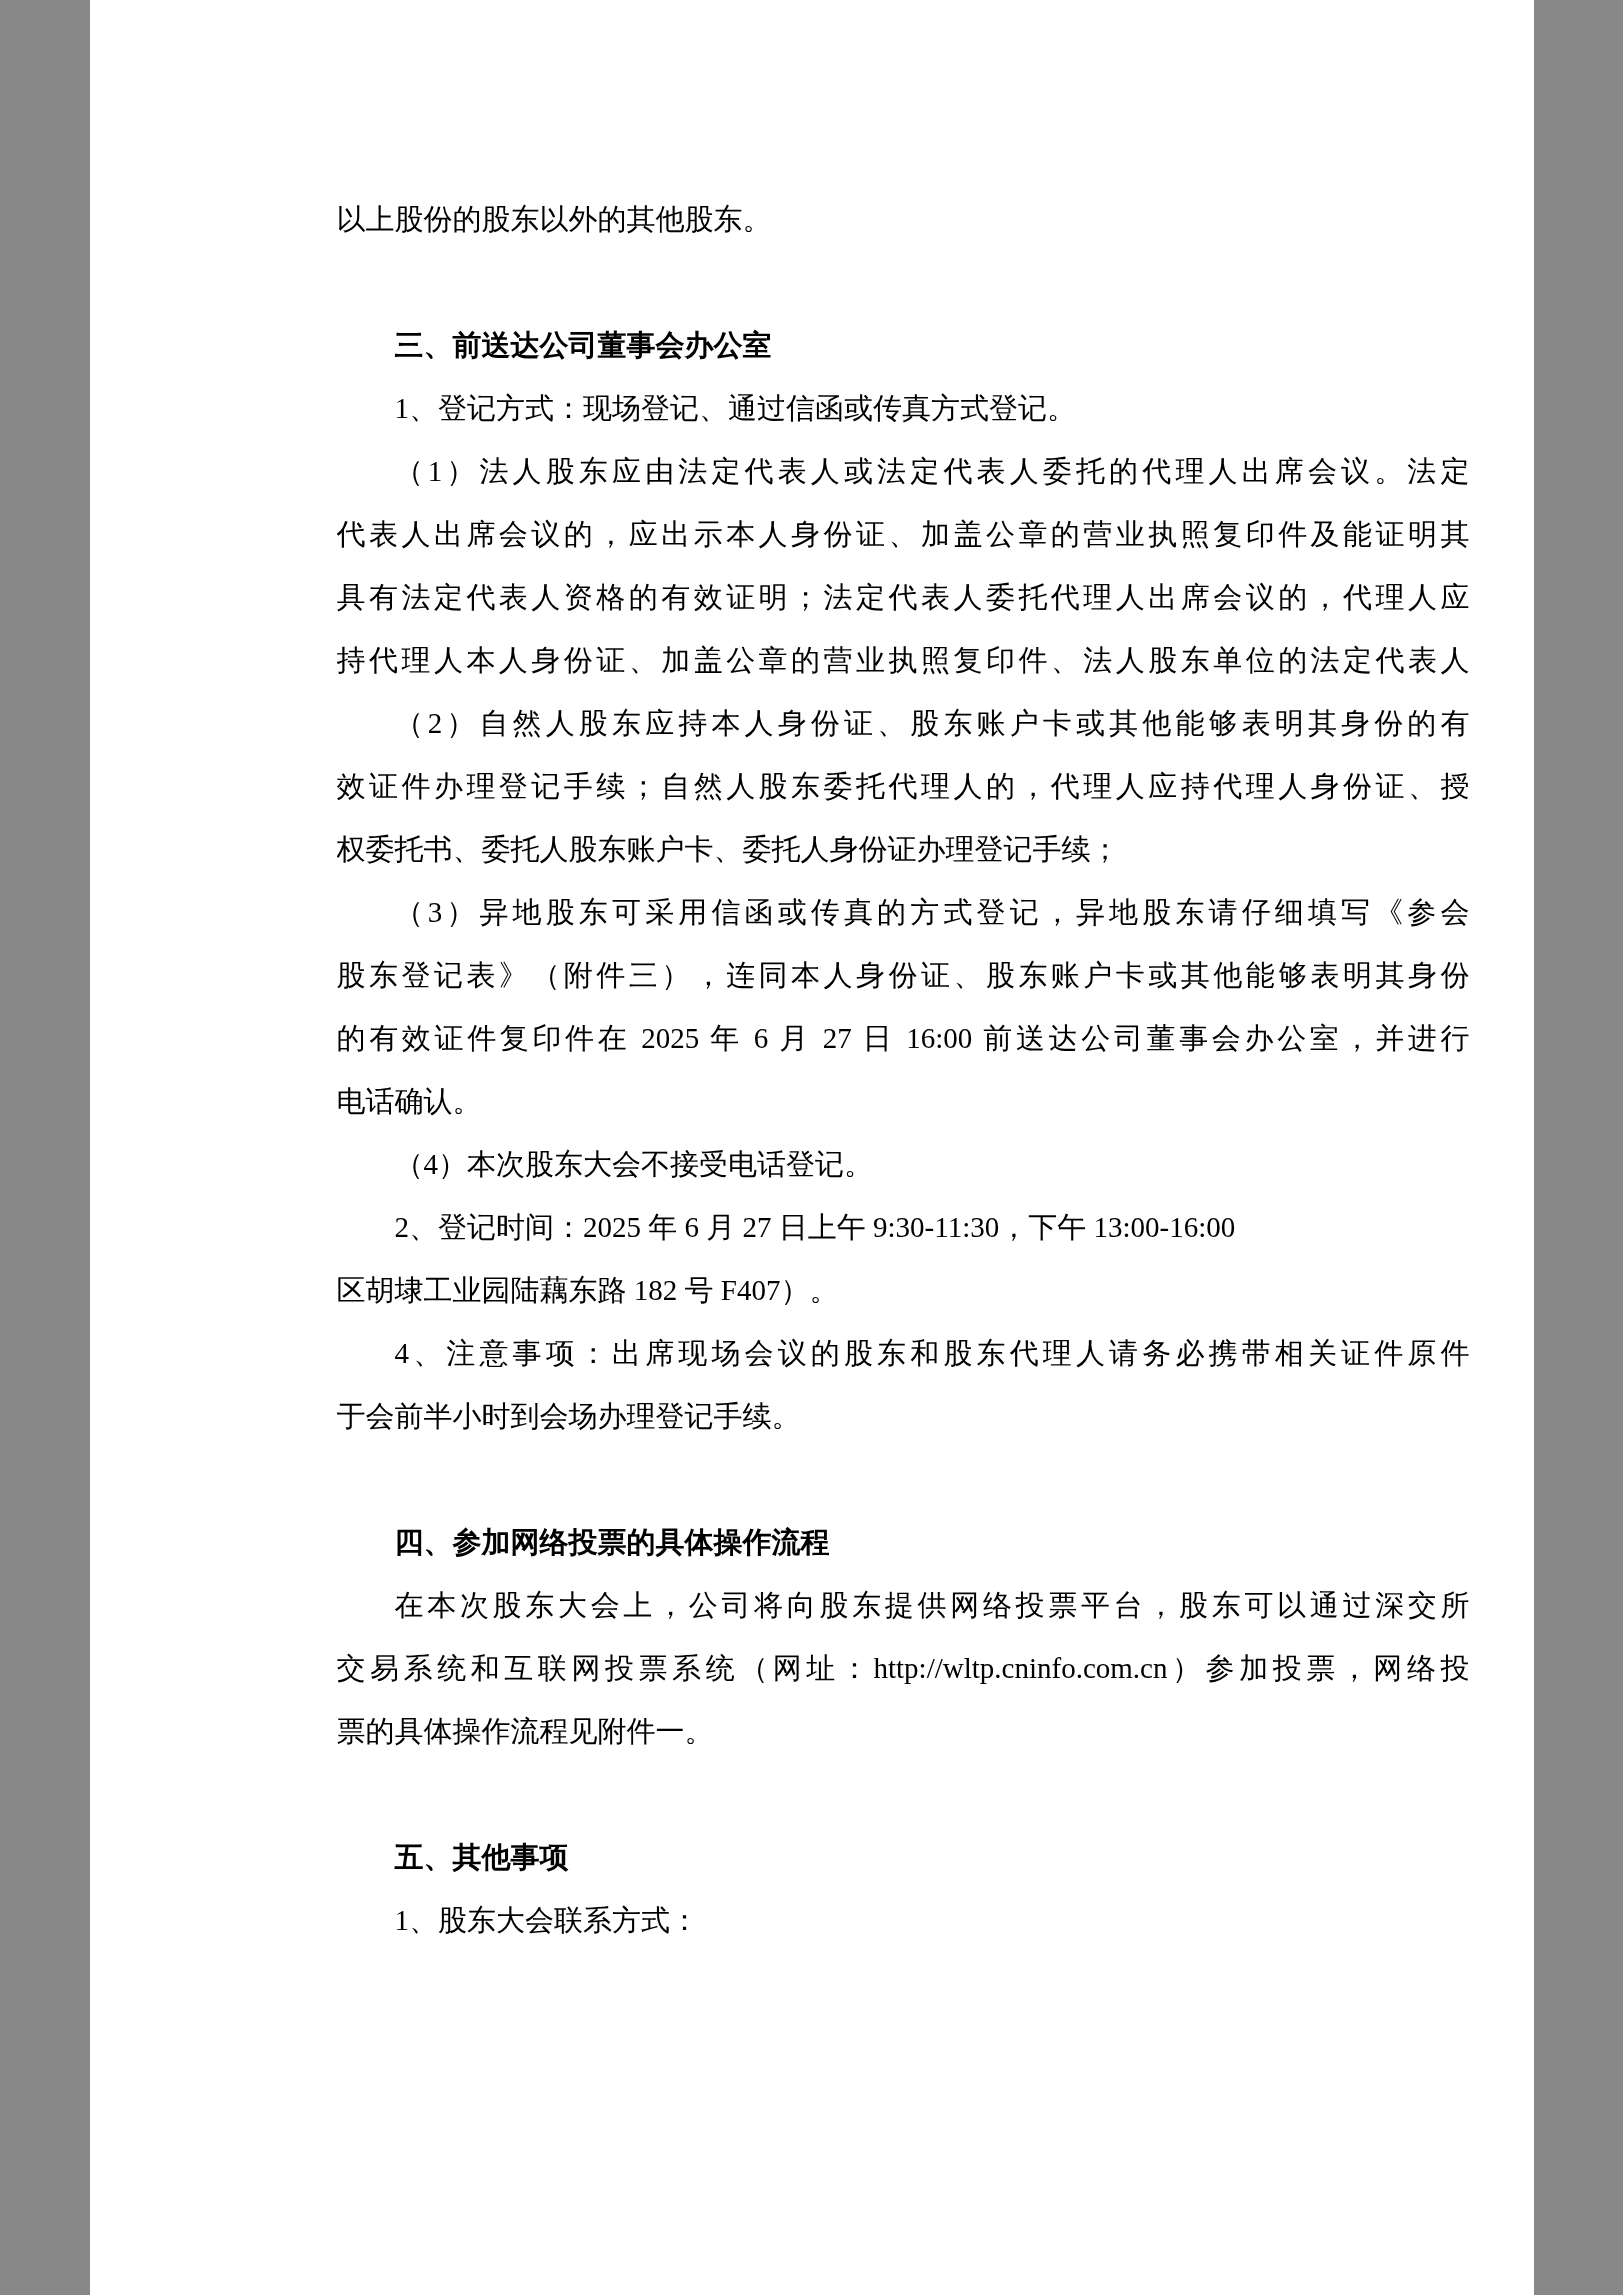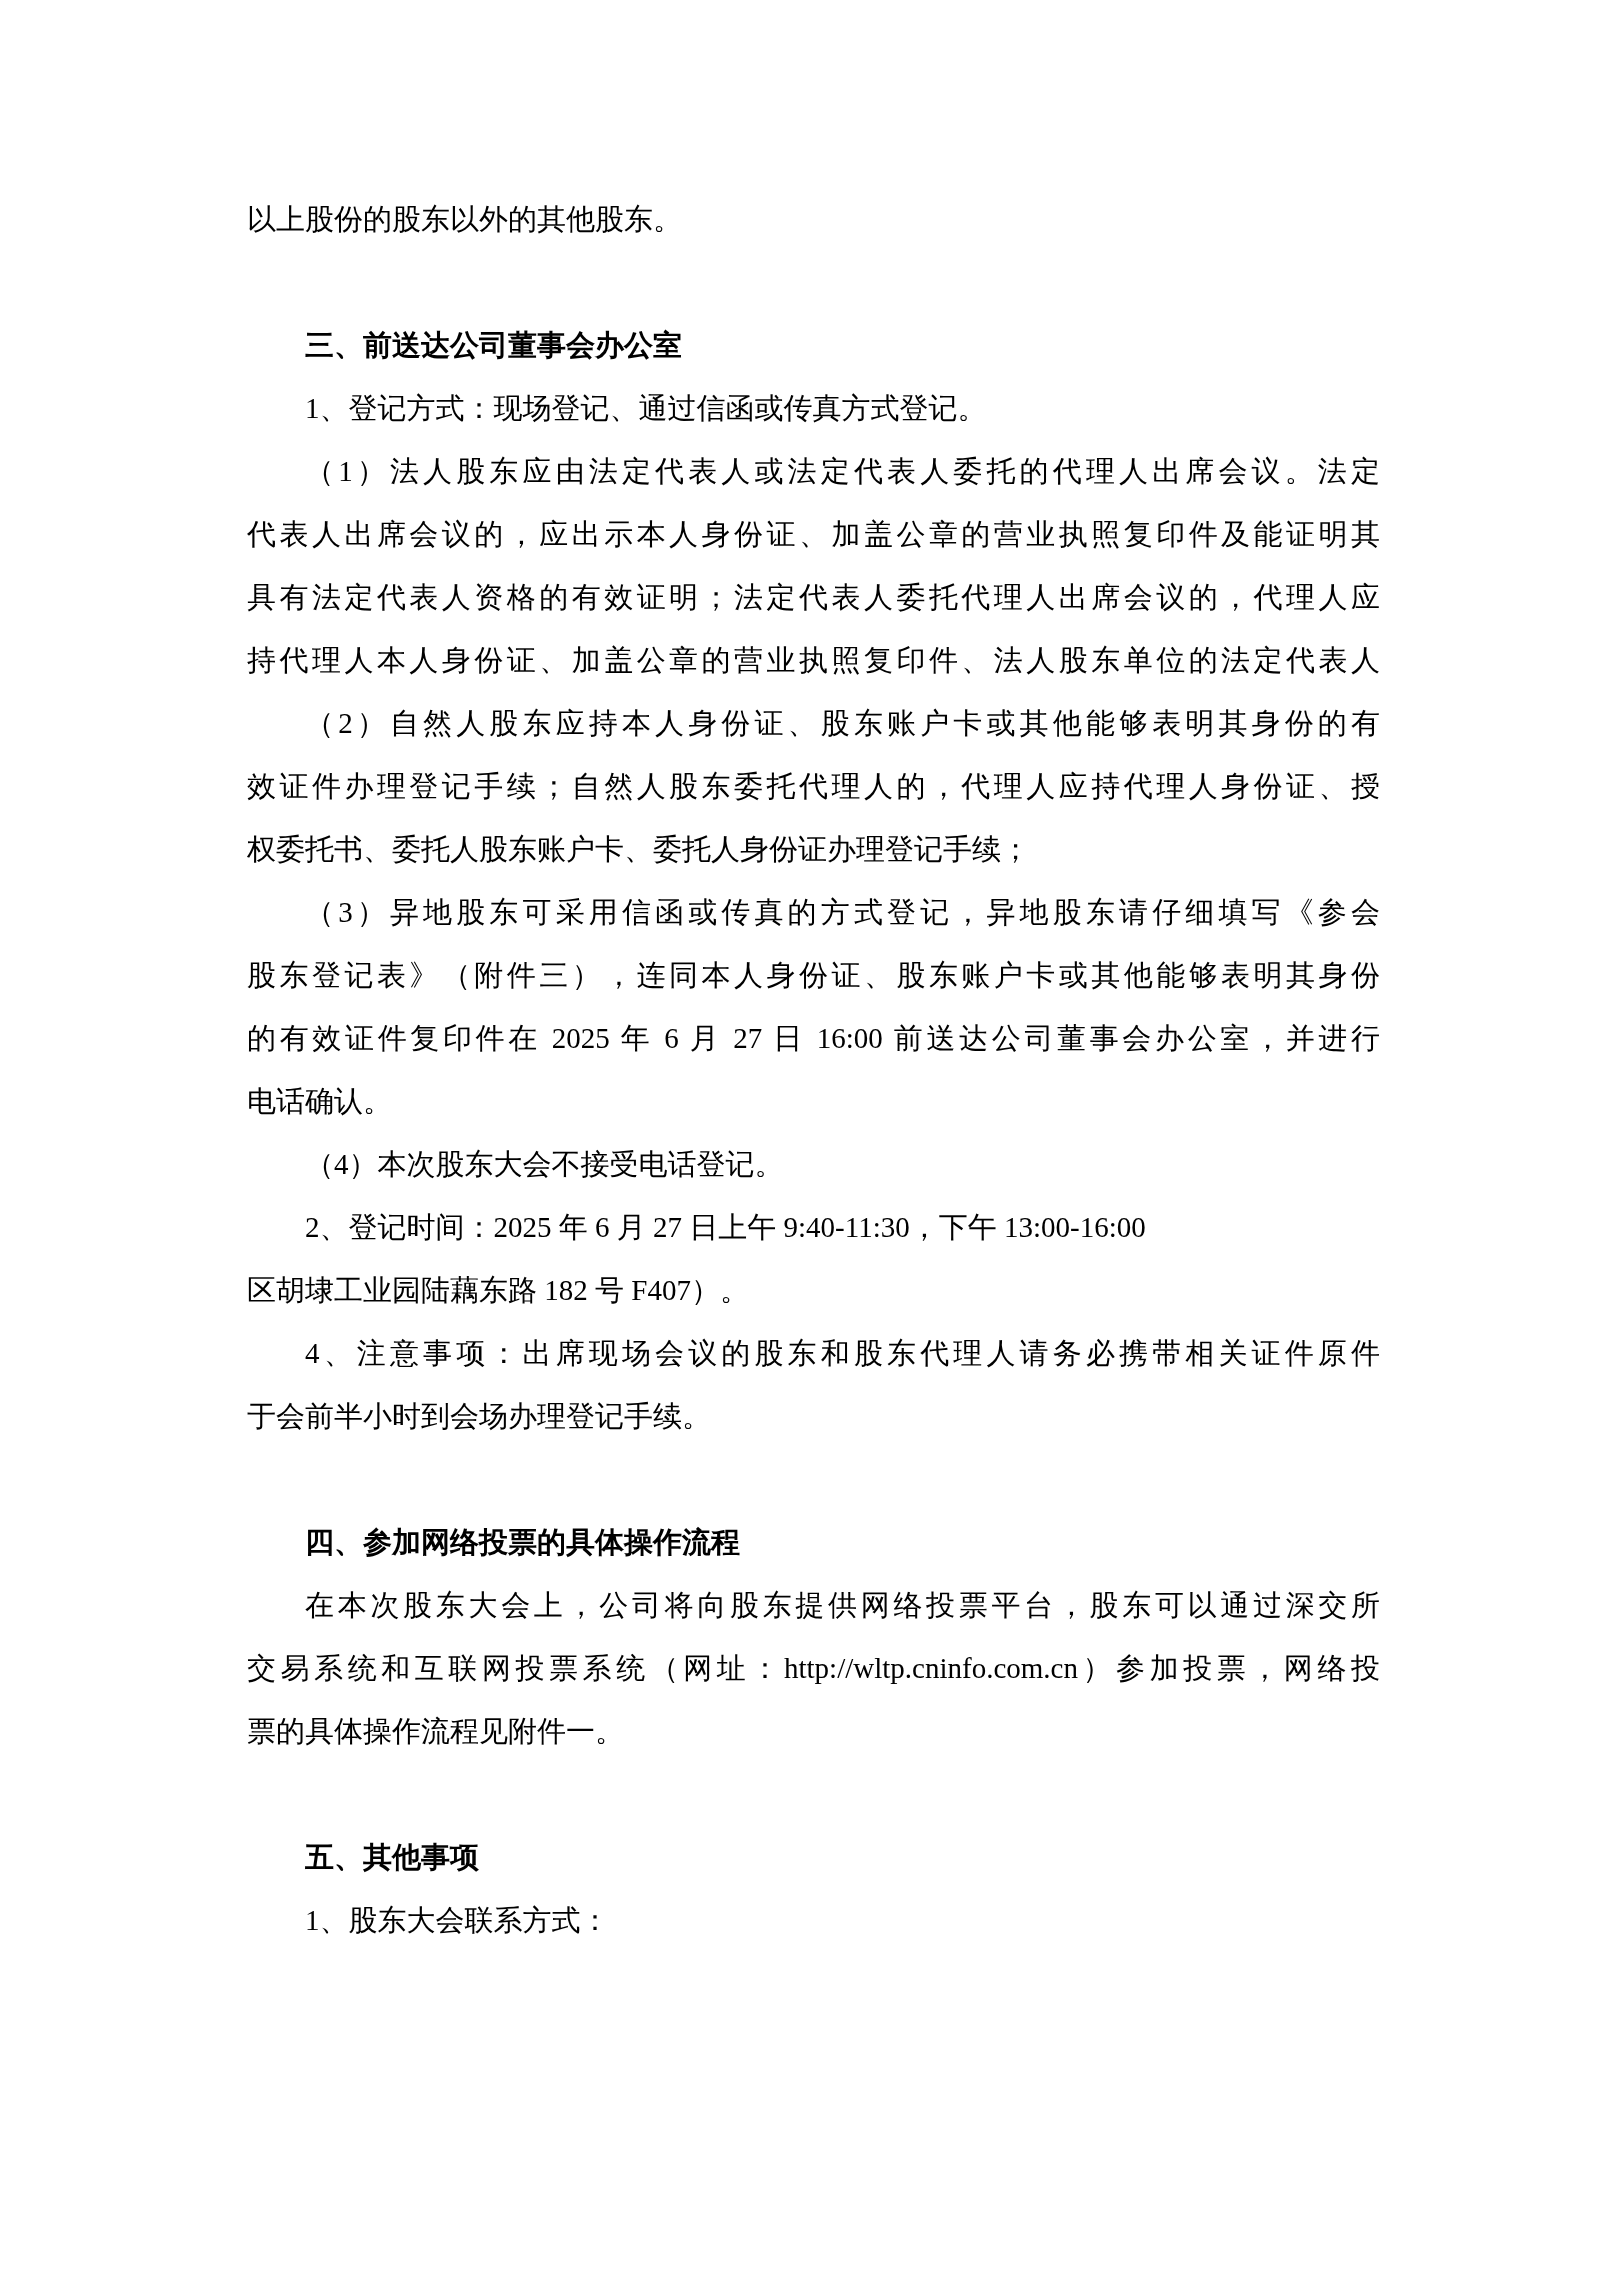--- a/index.html
+++ b/index.html
@@ -2,21 +2,21 @@
 <html style="font-size:10.5px"><head>
 <meta charset="utf-8">
 <style>
   html, body {
     margin: 0;
     padding: 0;
     background: #888;
   }
   .page {
     position: relative;
-    width: 1623px;
+    width: 1444px;
     height: 2295px;
     background: #ffffff;
     margin: 0 auto;
     overflow: hidden;
   }
   .content {
     position: absolute;
     left: 247px;
     top: 188px;
     width: 1133px;
@@ -68,21 +68,21 @@
       <div class="line cont-fill">具有法定代表人资格的有效证明；法定代表人委托代理人出席会议的，代理人应</div>
       <div class="line cont-fill">持代理人本人身份证、加盖公章的营业执照复印件、法人股东单位的法定代表人</div>
       <div class="line first-fill">（2）自然人股东应持本人身份证、股东账户卡或其他能够表明其身份的有</div>
       <div class="line cont-fill">效证件办理登记手续；自然人股东委托代理人的，代理人应持代理人身份证、授</div>
       <div class="line cont">权委托书、委托人股东账户卡、委托人身份证办理登记手续；</div>
       <div class="line first-fill">（3）异地股东可采用信函或传真的方式登记，异地股东请仔细填写《参会</div>
       <div class="line cont-fill">股东登记表》（附件三），连同本人身份证、股东账户卡或其他能够表明其身份</div>
       <div class="line cont-fill">的有效证件复印件在 2025 年 6 月 27 日 16:00 前送达公司董事会办公室，并进行</div>
       <div class="line cont">电话确认。</div>
       <div class="line first">（4）本次股东大会不接受电话登记。</div>
-      <div class="line first">2、登记时间：2025 年 6 月 27 日上午 9:40-11:30，下午 13:00-16:00</div>
+      <div class="line first">2、登记时间：2025 年 6 月 27 日上午 9:30-11:30，下午 13:00-16:00</div>
       <div class="line cont">区胡埭工业园陆藕东路 182 号 F407）。</div>
       <div class="line first-fill">4、注意事项：出席现场会议的股东和股东代理人请务必携带相关证件原件</div>
       <div class="line cont">于会前半小时到会场办理登记手续。</div>
       <div class="line gap"></div>
       <div class="line heading">四、参加网络投票的具体操作流程</div>
       <div class="line first-fill">在本次股东大会上，公司将向股东提供网络投票平台，股东可以通过深交所</div>
       <div class="line cont-fill">交易系统和互联网投票系统（网址：http://wltp.cninfo.com.cn）参加投票，网络投</div>
       <div class="line cont">票的具体操作流程见附件一。</div>
       <div class="line gap"></div>
       <div class="line heading">五、其他事项</div>

